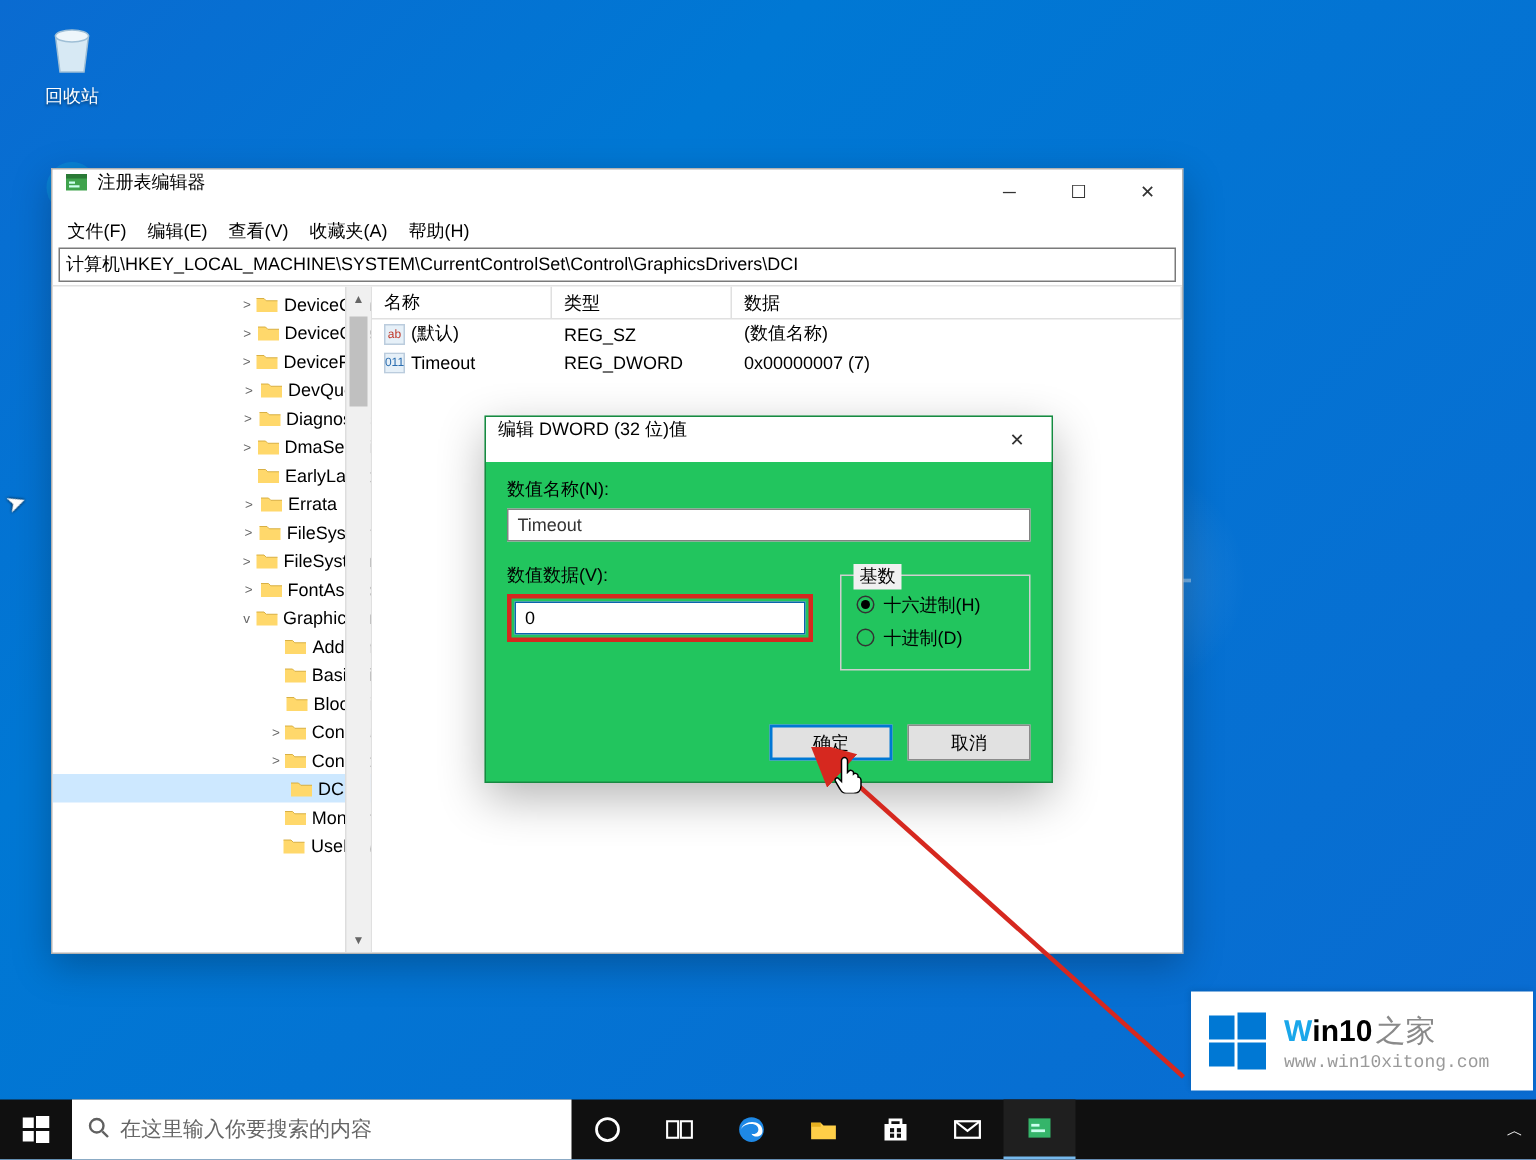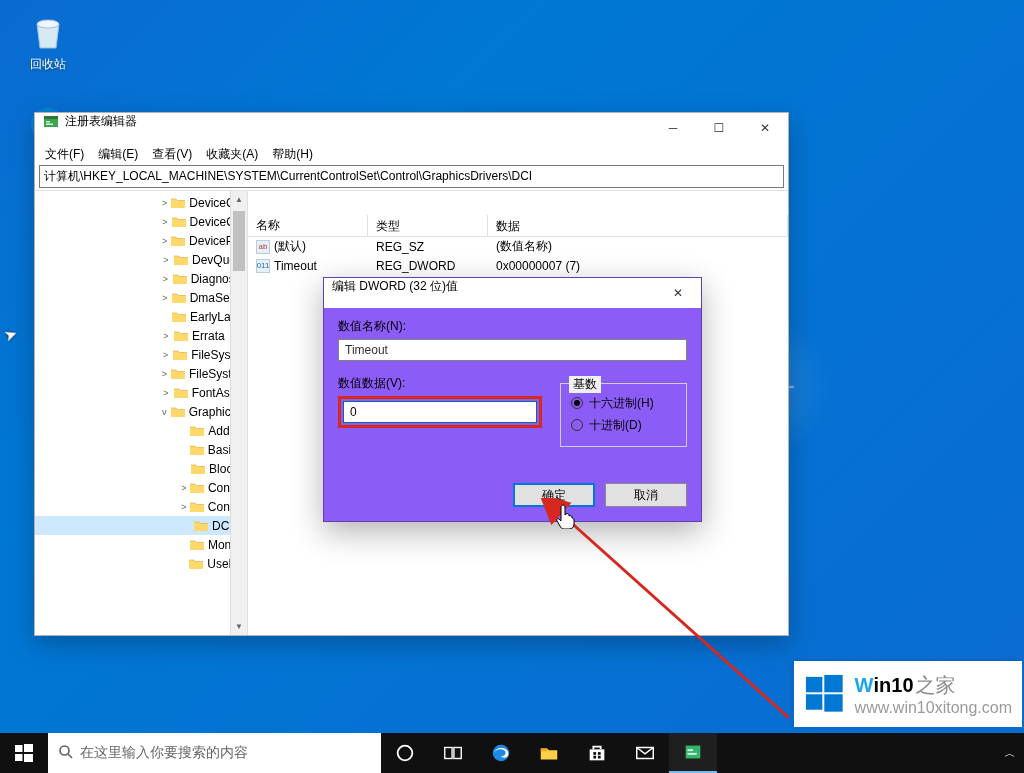--- a/index.html
+++ b/index.html
@@ -64,38 +64,38 @@
 .tree-scroll .arrow.up { top: 0; }
 .tree-scroll .arrow.dn { bottom: 0; }
 
 .tree-row { display: flex; align-items: center; height: 19px; white-space: nowrap; padding-left: var(--ind); color: #000; cursor: pointer; }
 .tree-row .exp { width: 14px; text-align: center; font-size: 9px; color: #666; }
 .tree-row .fld { width: 16px; height: 14px; margin-right: 3px; display: inline-flex; align-items: center; justify-content: center; }
 .tree-row.sel { background: #cde8ff; }
 .tree-row .name { overflow: hidden; }
 
 .listview { flex: 1; font-size: 12px; overflow: hidden; }
-.list-header { display: flex; height: 22px; border-bottom: 1px solid #e0e0e0; margin-top: 24px; }
+.list-header { display: flex; height: 22px; border-bottom: 1px solid #e0e0e0; }
 .list-header .col { padding: 3px 8px; border-right: 1px solid #e0e0e0; color: #000; cursor: pointer; }
 .list-rows { }
 .list-row { display: flex; height: 19px; align-items: center; color: #000; cursor: pointer; }
 .list-row .c { padding: 0 8px; overflow: hidden; white-space: nowrap; }
 .col.c0, .c.c0 { width: 120px; display: flex; align-items: center; gap: 4px; }
 .col.c1, .c.c1 { width: 120px; }
 .col.c2, .c.c2 { flex: 1; }
 .val-icon { width: 14px; height: 14px; display: inline-flex; align-items: center; justify-content: center; font-size: 8px; }
 .val-icon.sz { background: #e6f0f8; border: 1px solid #bcd; color: #c0392b; }
 .val-icon.dw { background: #e6f0f8; border: 1px solid #bcd; color: #2a6db0; }
 
 
 .dialog {
   position: absolute;
   left: 323px; top: 277px;
   width: 379px; height: 245px;
-  background: #8b5cf6;
+  background: #22c55e;
   border: 1px solid rgba(0,0,0,.3);
   box-shadow: 0 10px 30px rgba(0,0,0,.3);
   display: flex; flex-direction: column;
 }
 .dialog .titlebar { background: #fff; }
 .dialog-body { flex: 1; padding: 10px 14px; font-size: 12px; color: #000; }
 .group-label { margin-bottom: 4px; }
 .text-field { width: 100%; border: 1px solid #838383; background: #fff; padding: 3px 6px; font-size: 12px; height: 22px; }
 .text-field.ro { background: #fff; color: #333; }
 .row2 { display: flex; gap: 18px; margin-top: 14px; }
@@ -117,21 +117,21 @@
 .hand-cursor { position: absolute; left: 555px; top: 503px; font-size: 20px; pointer-events: none; }
 
 
 .watermark { position: absolute; right: 2px; bottom: 46px; width: 228px; height: 66px; background: #fff; display: flex; align-items: center; padding: 6px 10px; gap: 10px; box-shadow: -1px -1px 4px rgba(0,0,0,.12); }
 .watermark .winlogo { width: 42px; height: 42px; }
 .watermark .txt { display: flex; flex-direction: column; }
 .watermark .line1 { font-size: 20px; color: #222; display: flex; align-items: baseline; }
 .watermark .line1 .w { color: #1aa7ea; font-weight: bold; }
 .watermark .line1 b { color: #000; font-weight: bold; }
 .watermark .line1 .suf { color: #8a8a8a; font-weight: normal; margin-left: 2px; }
-.watermark .line2 { font-size: 16px; color: #9a9a9a; }
+.watermark .line2 { font-size: 12px; color: #9a9a9a; font-family: Liberation Mono, monospace; }
 
 
 .taskbar { position: absolute; left: 0; right: 0; bottom: 0; height: 40px; background: #101010; display: flex; align-items: center; color: #fff; }
 .start-btn { width: 48px; height: 40px; display: flex; align-items: center; justify-content: center; cursor: pointer; }
 .searchbox { width: 333px; height: 40px; background: #fff; display: flex; align-items: center; gap: 6px; padding: 0 10px; color: #666; font-size: 14px; cursor: text; }
 .search-icon { font-size: 15px; line-height: 1; }
 .task-icons { display: flex; height: 40px; }
 .task-item { width: 48px; height: 40px; display: flex; align-items: center; justify-content: center; cursor: pointer; }
 .task-item svg { width: 22px; height: 22px; }
 .task-item.active { background: #1f1f1f; border-bottom: 2px solid #76b9ed; }

